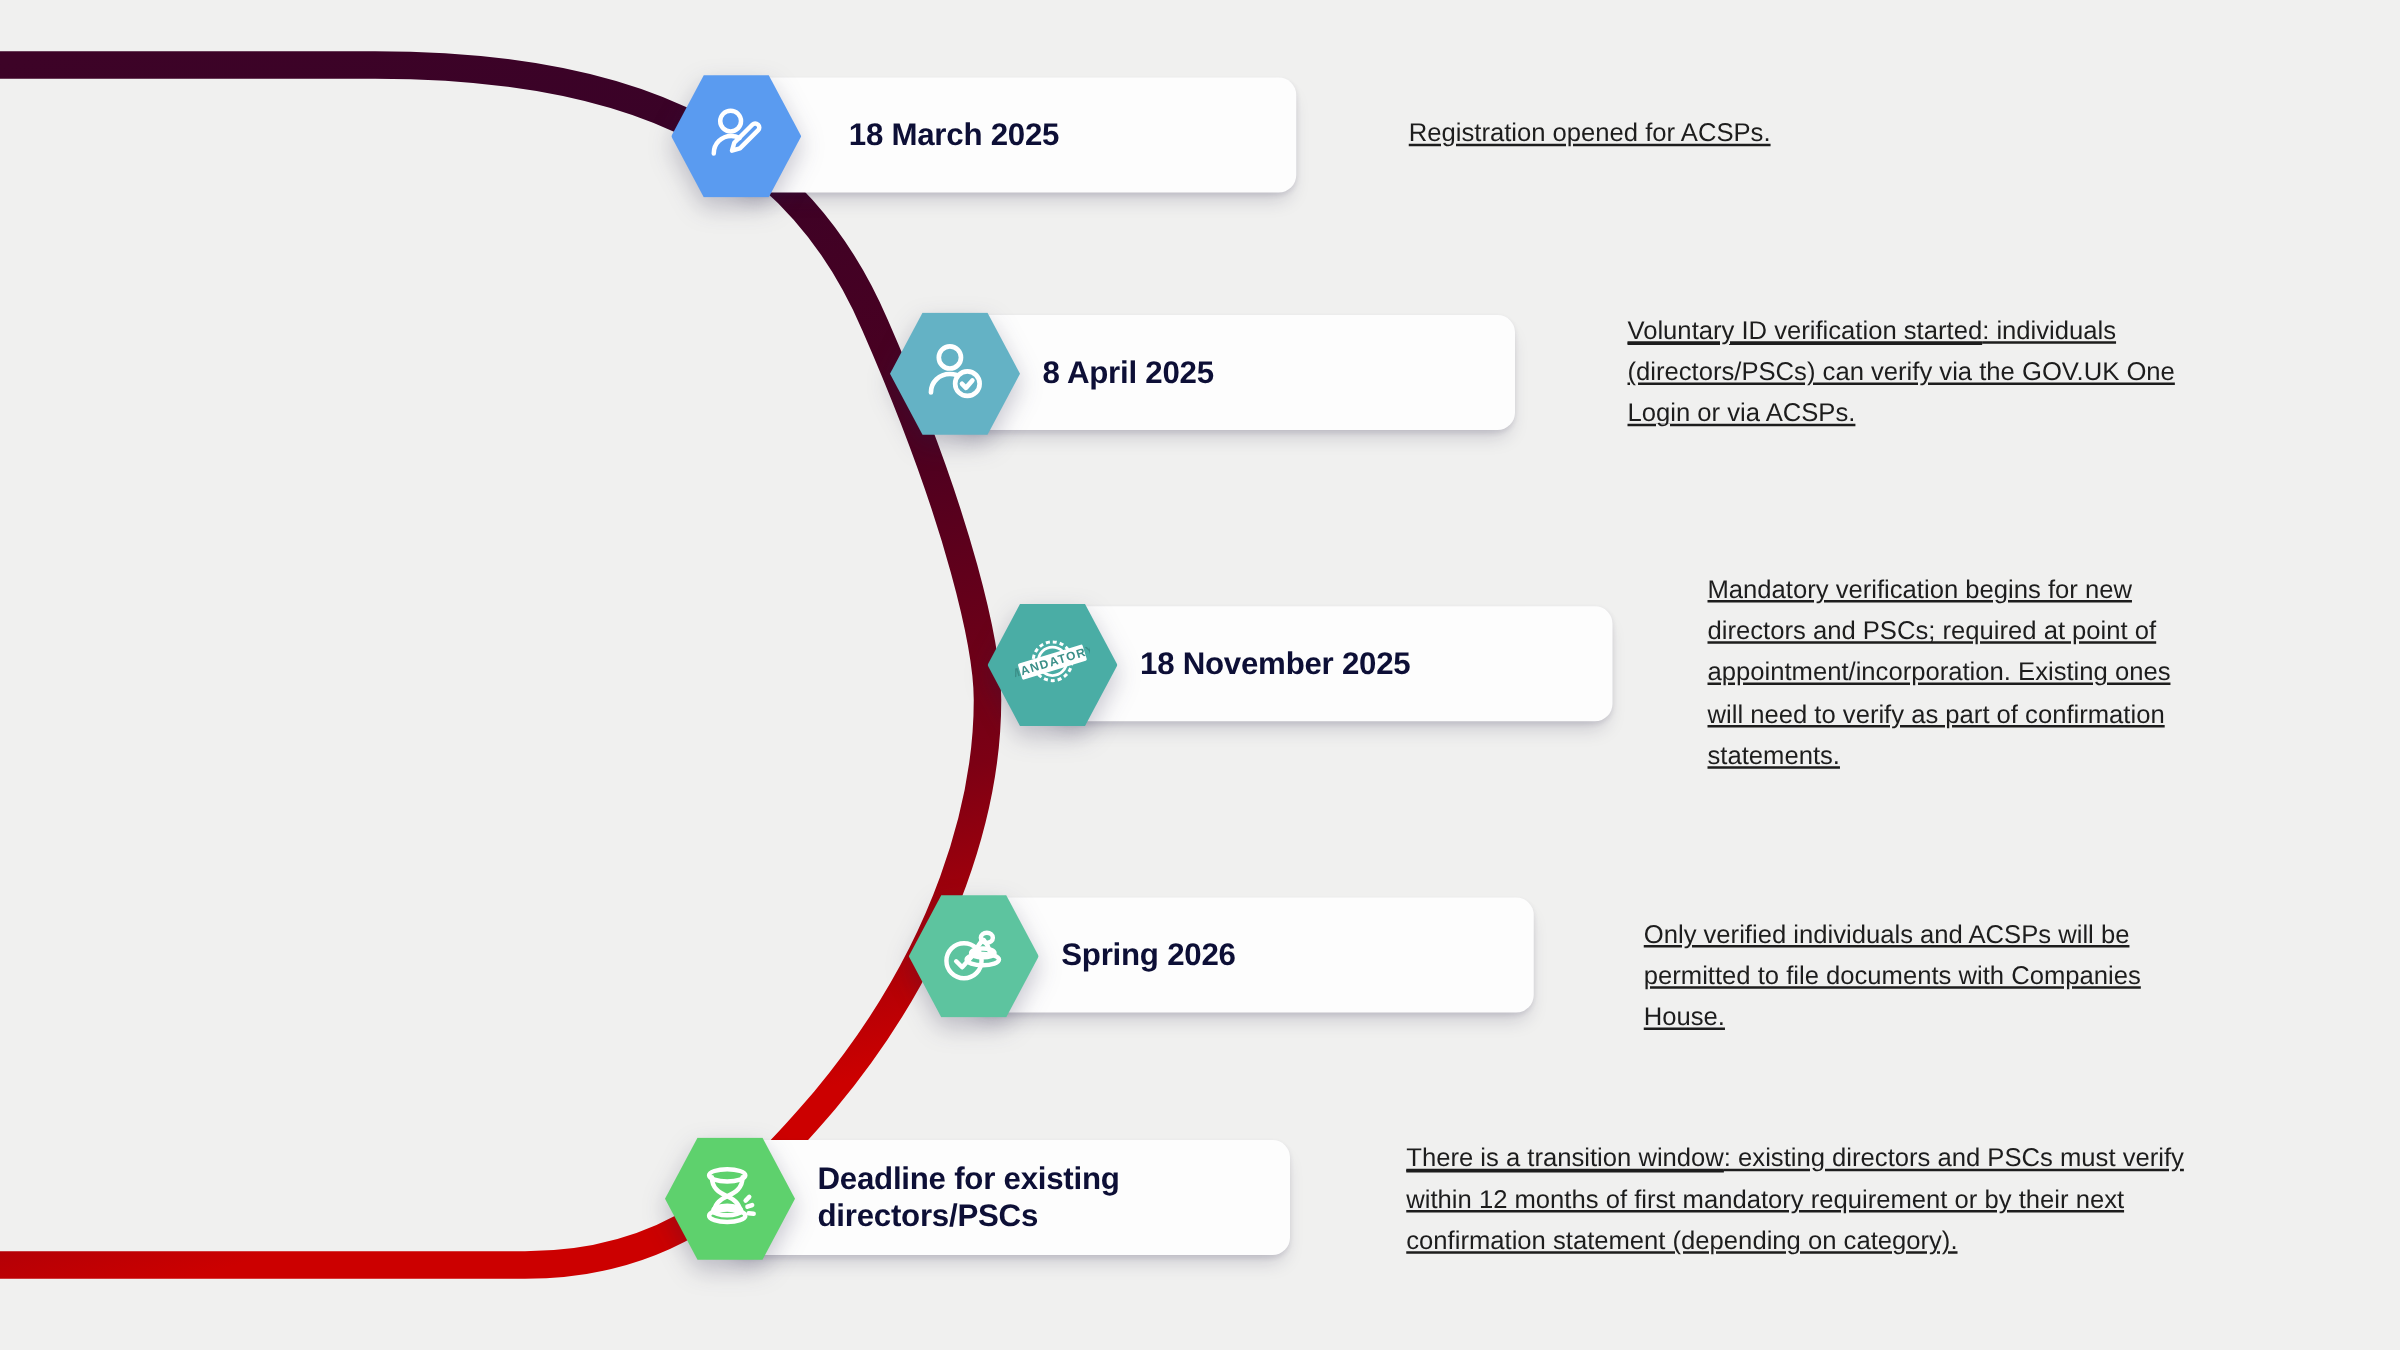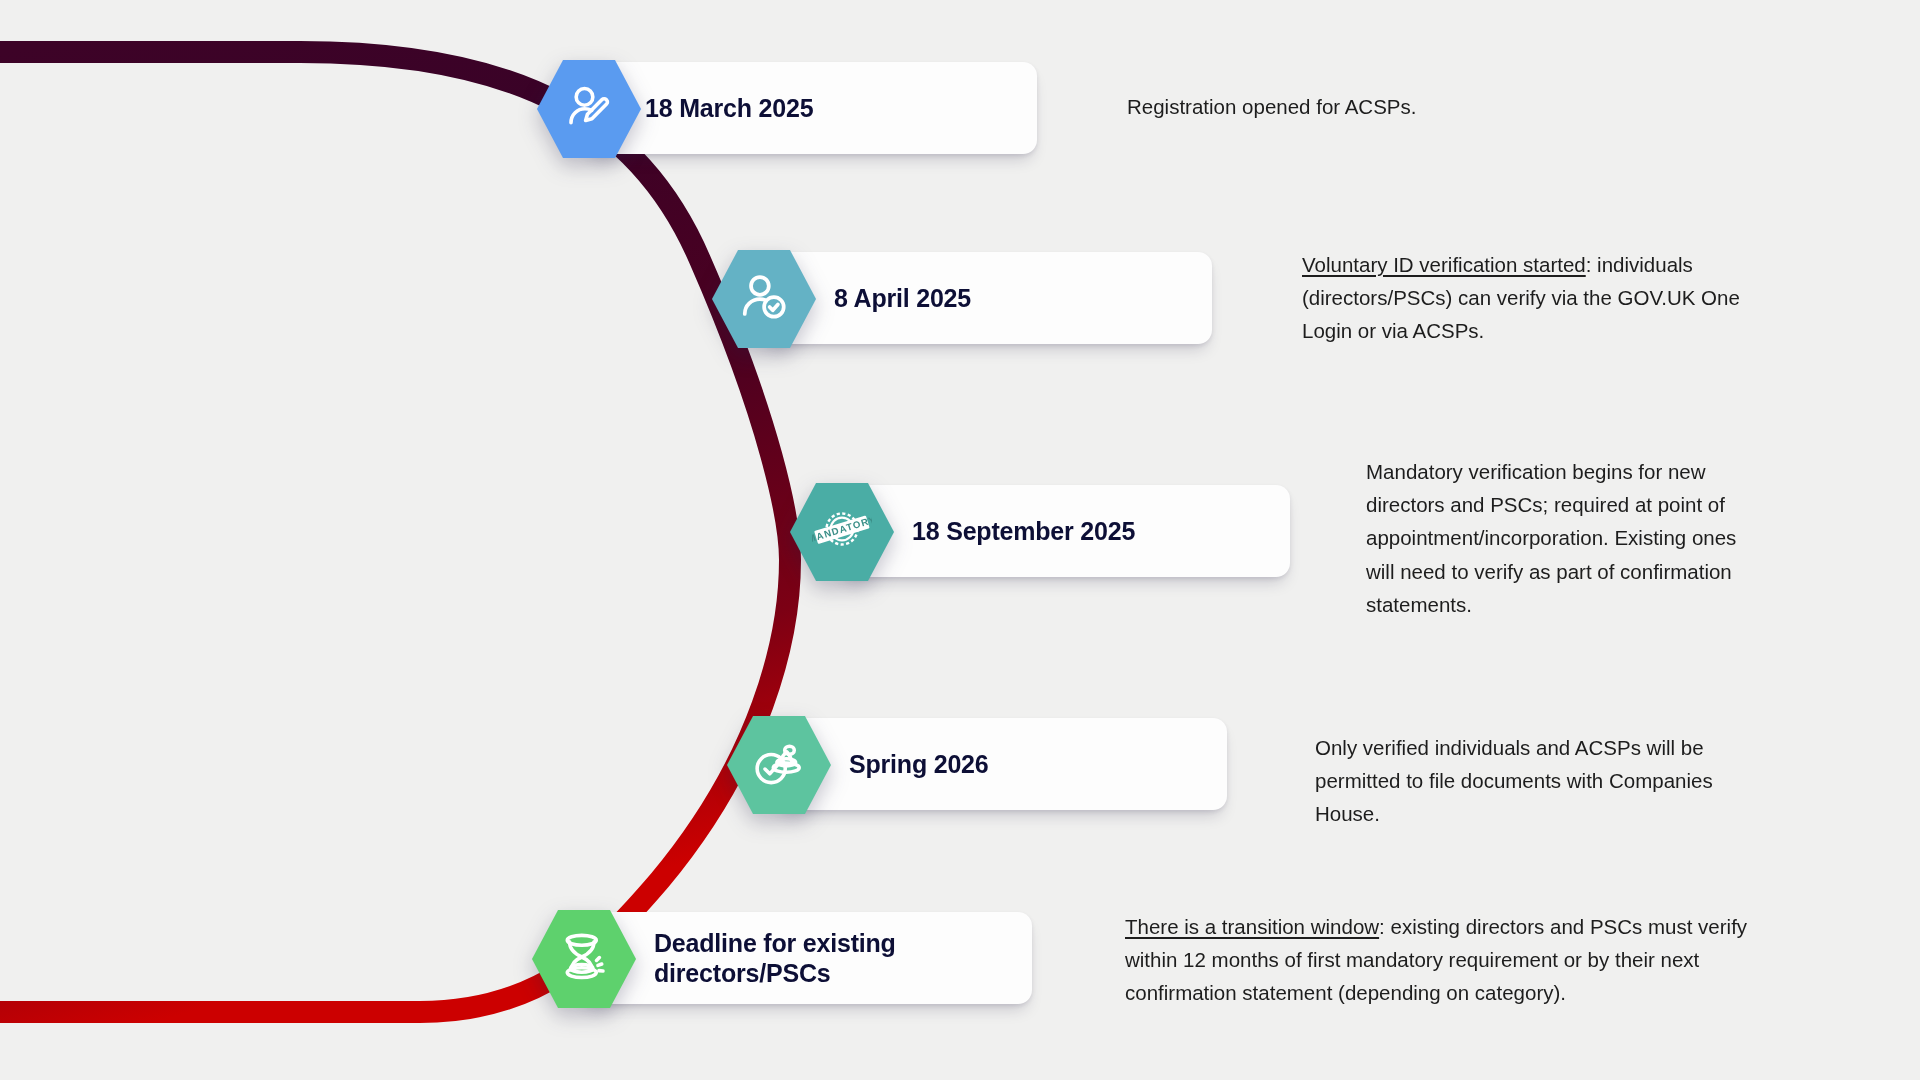--- a/index.html
+++ b/index.html
@@ -65,20 +65,21 @@
   }
   .hex svg{ position:relative; z-index:2; }
 
   
   .desc{
     position:absolute;
     font-size:20.5px;
     line-height:1.62;
     color:#1d1d1d;
     font-weight:400;
+    text-decoration:underline;
   }
   .desc u{ text-decoration:underline; text-underline-offset:2.5px; }
 </style>
 </head>
 <body>
 
 <div id="stage">
 
   <svg id="curve-layer" viewBox="0 0 1920 1080" preserveAspectRatio="none" aria-hidden="true">
     <defs>
@@ -93,21 +94,21 @@
     <path d="M -10,52 L 300,52 C 520,52 640,120 700,260
              C 770,420 790,520 790,560
              C 790,640 760,760 660,880
              C 600,950 540,1012 420,1012 L -10,1012" fill="none" stroke="url(#curveGrad)" stroke-width="22" stroke-linecap="butt"></path>
   </svg>
 
 
   <div id="items">
       <div class="row">
         <div class="card" style="left: 585px; top: 62px; width: 452px;">
-          <div class="card-label" style="margin-left: 60px;">18 March 2025</div>
+          <div class="card-label" style="margin-left: 94px;">18 March 2025</div>
         </div>
         <div class="hex" style="left: 537px; top: 57px;">
           <span class="hexshape" style="background: rgb(90, 155, 240);"></span>
           <span><svg width="54" height="54" viewBox="0 0 48 48">
         <circle cx="20" cy="15" r="7.4" stroke="#ffffff" fill="none" stroke-width="3.2" stroke-linecap="round" stroke-linejoin="round"></circle>
         <path d="M8 38c0-7.2 5.6-12.4 12.4-12.4 2.2 0 4.2.5 6 1.4" stroke="#ffffff" fill="none" stroke-width="3.2" stroke-linecap="round" stroke-linejoin="round"></path>
         <path d="M39.6 21.4 26.6 34.4l-5.6 1.6 1.6-5.6 13-13a2.6 2.6 0 0 1 3.7 0l.3.3a2.6 2.6 0 0 1 0 3.7z" stroke="#ffffff" fill="none" stroke-width="3.2" stroke-linecap="round" stroke-linejoin="round"></path>
       </svg></span>
         </div>
         <p class="desc" style="left: 1127px; top: 90px; width: 460px;"><span>Registration opened for ACSPs.</span></p>
@@ -122,21 +123,21 @@
         <circle cx="20.5" cy="14.5" r="7.6" stroke="#ffffff" fill="none" stroke-width="3.2" stroke-linecap="round" stroke-linejoin="round"></circle>
         <path d="M7.5 38.5c0-7.3 5.8-12.6 13-12.6 1.6 0 3.1.2 4.5.7" stroke="#ffffff" fill="none" stroke-width="3.2" stroke-linecap="round" stroke-linejoin="round"></path>
         <circle cx="32.5" cy="32.5" r="8.4" stroke="#ffffff" fill="none" stroke-width="3.2" stroke-linecap="round" stroke-linejoin="round"></circle>
         <path d="M28.8 32.6l2.7 2.8 4.4-5" stroke="#ffffff" fill="none" stroke-width="3.2" stroke-linecap="round" stroke-linejoin="round"></path>
       </svg></span>
         </div>
         <p class="desc" style="left: 1302px; top: 248px; width: 460px;"><u>Voluntary ID verification started</u><span>: individuals (directors/PSCs) can verify via the GOV.UK One Login or via ACSPs.</span></p>
       </div>
       <div class="row">
         <div class="card" style="left: 838px; top: 485px; width: 452px;">
-          <div class="card-label" style="margin-left: 74px;">18 September 2025</div>
+          <div class="card-label" style="margin-left: 74px;">18 November 2025</div>
         </div>
         <div class="hex" style="left: 790px; top: 480px;">
           <span class="hexshape" style="background: rgb(74, 173, 165);"></span>
           <span><svg width="60" height="60" viewBox="0 0 60 60">
         <circle cx="30" cy="29" r="15.5" stroke="#ffffff" fill="none" stroke-width="2.4" stroke-dasharray="3.2 2.4"></circle>
         <circle cx="30" cy="29" r="11.4" stroke="#ffffff" fill="none" stroke-width="2.2"></circle>
         <g transform="rotate(-17 30 30)">
           <rect x="3" y="23" width="54" height="13.4" rx="1.2" fill="#ffffff"></rect>
           <text x="30" y="32.6" text-anchor="middle" font-family="'Liberation Sans',sans-serif" font-size="9.6" font-weight="700" letter-spacing="1.1" fill="#3b8f88">MANDATORY</text>
         </g>

